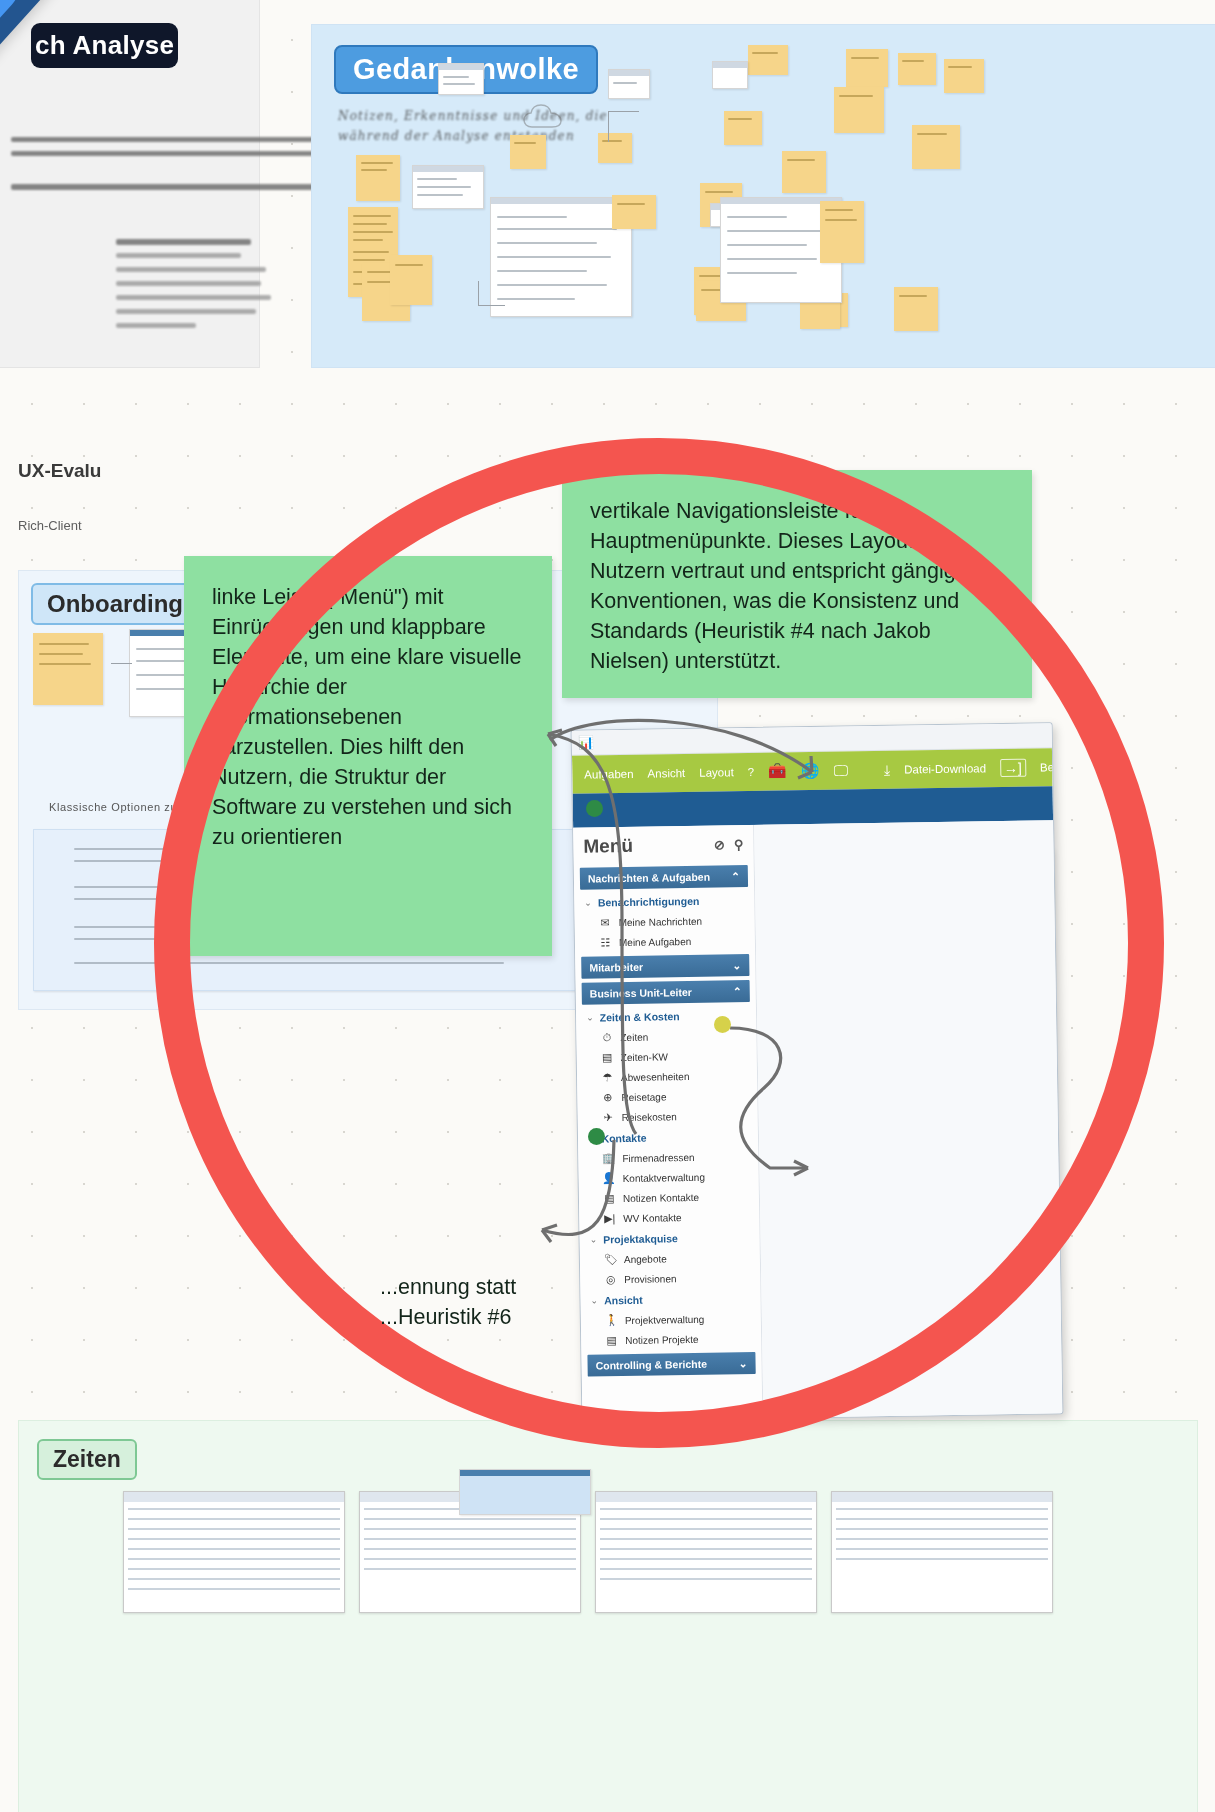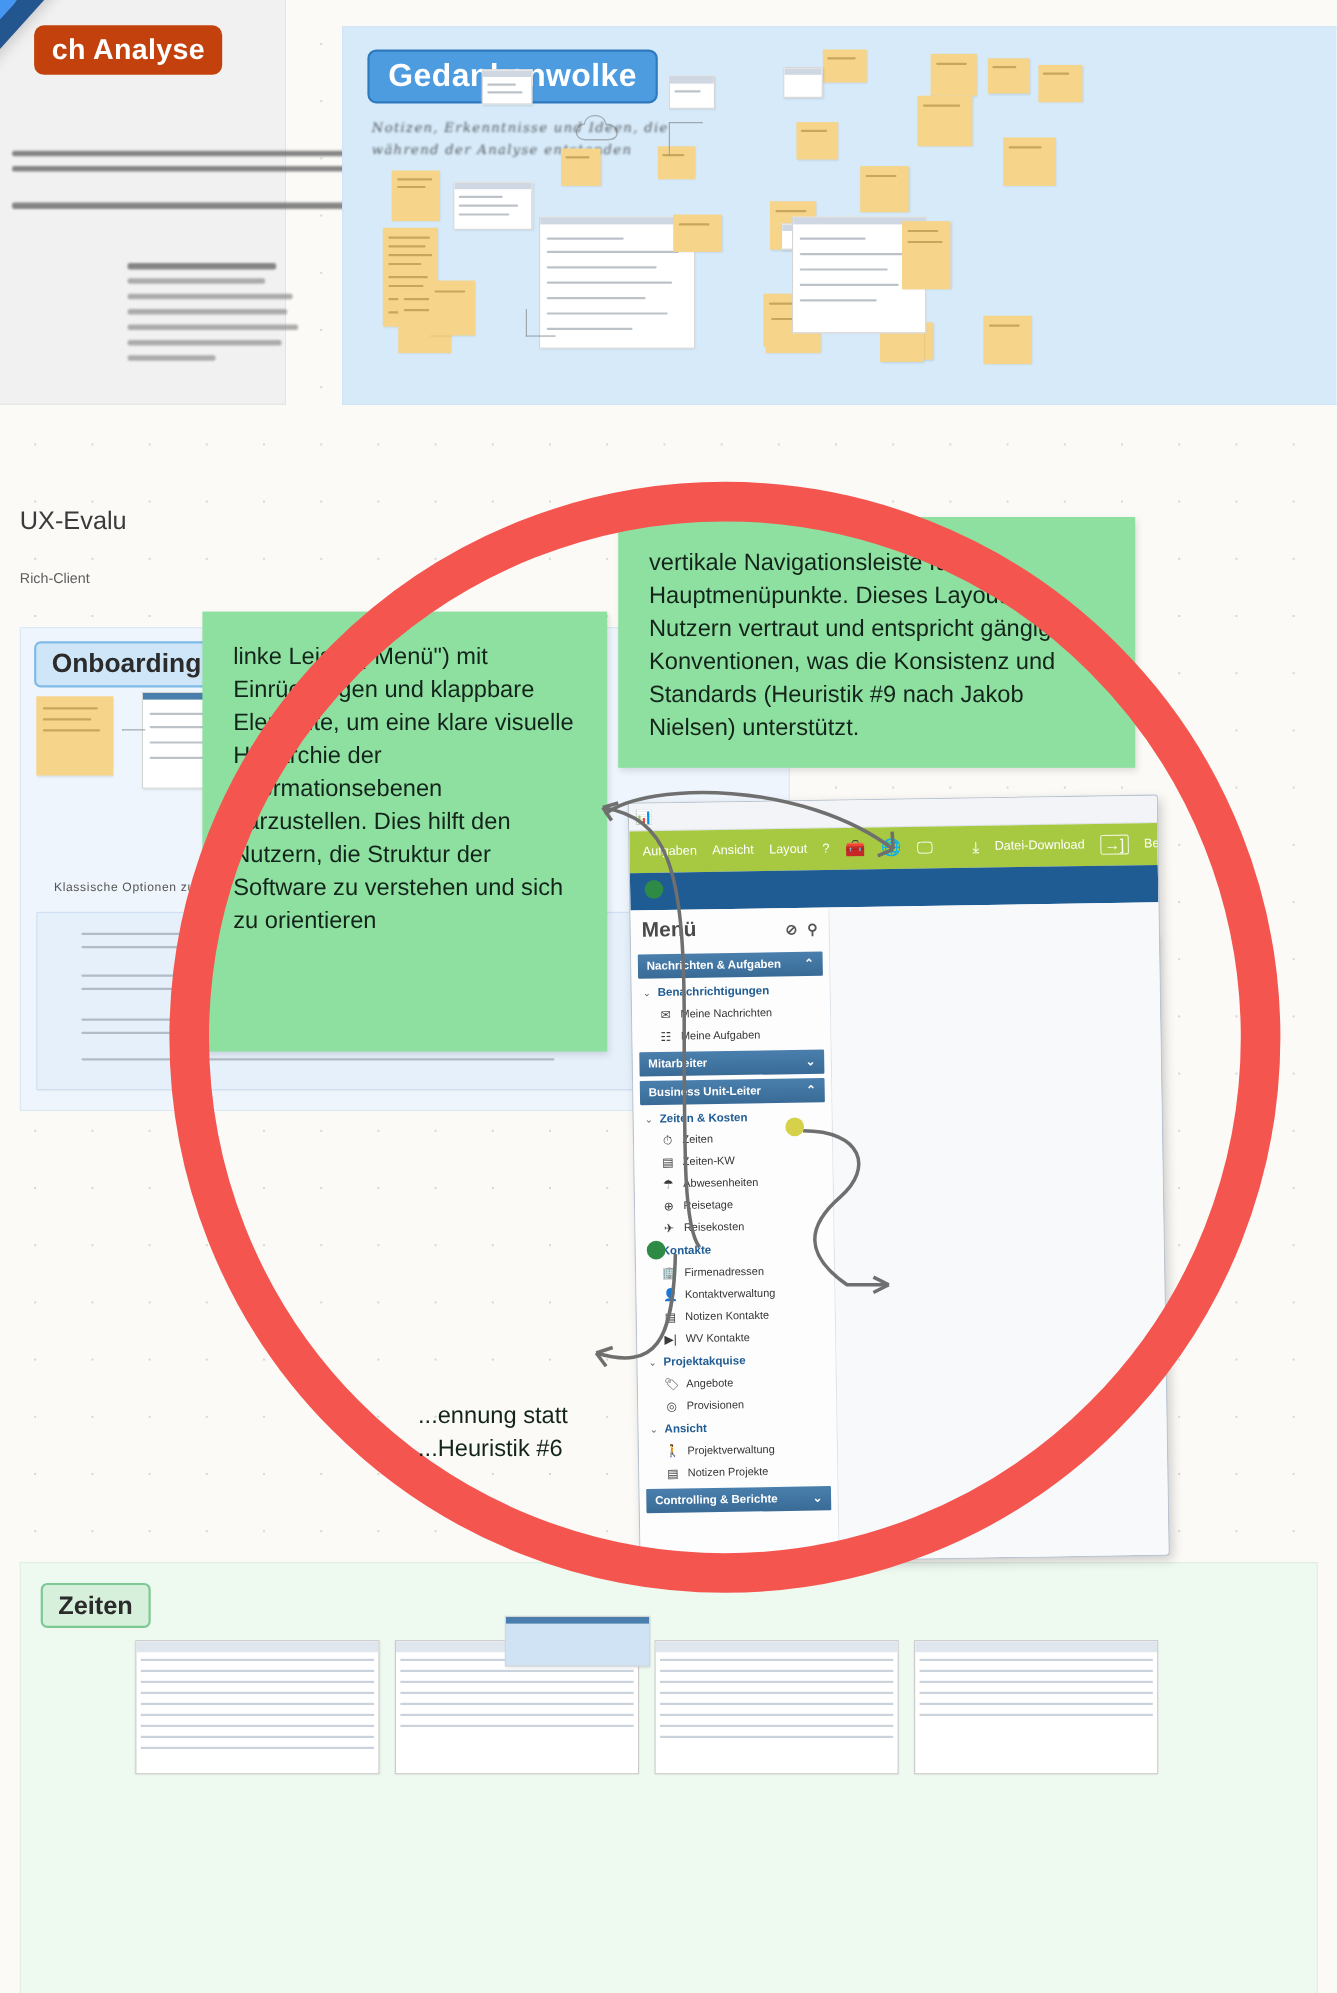--- a/index.html
+++ b/index.html
@@ -18,22 +18,22 @@
   }
   .frame{position:absolute;box-sizing:border-box;}
 
   
   #doc-frame{
     left:-260px;top:-12px;width:520px;height:380px;
     background:#f1f1f1;border:1px solid #e4e4e4;
   }
   #doc-chip{
     position:absolute;left:290px;top:34px;
-    background:#c2410c;color:#fff;border-radius:9px;
-    padding:7px 16px;font-size:26px;font-weight:bold;
+    background:#0f172a;color:#fff;border-radius:9px;
+    padding:7px 4px;font-size:26px;font-weight:bold;
     letter-spacing:.3px;
   }
   .blurline{position:absolute;background:#9a9a9a;border-radius:2px;filter:blur(1.15px);opacity:.8;}
   .blurline.dark{background:#6a6a6a;}
 
   
   #gw-frame{
     left:311px;top:24px;width:1060px;height:344px;
     background:#d6eaf9;border:1px solid #cfe3f4;
   }
@@ -55,21 +55,21 @@
   .minishot{
     position:absolute;background:#fff;border:1px solid #d5d5d5;
     box-shadow:1px 1px 2px rgba(0,0,0,.10);overflow:hidden;
   }
   .minishot .ml{position:absolute;height:2px;background:#8f9aa5;opacity:.6;border-radius:1px;filter:blur(.6px);}
   .minishot .mbar{position:absolute;left:0;right:0;top:0;height:6px;background:#cfd8e2;}
   .connector{position:absolute;border-left:1.4px solid #9aa1a8;}
   #cloud-doodle{position:absolute;left:210px;top:78px;width:52px;height:30px;opacity:.45;}
 
   
-  #ux-title{position:absolute;left:18px;top:460px;font-size:23px;font-weight:normal;color:#3a3a3a;filter:blur(.5px);}
+  #ux-title{position:absolute;left:18px;top:460px;font-size:19px;font-weight:bold;color:#3a3a3a;filter:blur(.5px);}
   #ux-sub{position:absolute;left:18px;top:518px;font-size:13px;color:#5d5d5d;filter:blur(.5px);}
   #onb-frame{
     left:18px;top:570px;width:700px;height:440px;
     background:#eef5fc;border:1px solid #dde8f3;
   }
   #onb-chip{
     position:absolute;left:12px;top:12px;background:#cfe6f8;border:2px solid #7fbbe6;
     border-radius:6px;padding:5px 14px;font-size:24px;font-weight:bold;color:#2b2b2b;
   }
   #onb-cap{position:absolute;left:30px;top:230px;font-size:11px;color:#555;filter:blur(.7px);letter-spacing:.6px;}
@@ -408,21 +408,21 @@
         <i class="mbar" style="background:#4a7fad;"></i>
       </div>
   </div>
 
   <div class="bignote" id="note-green-1">
     <span>linke Leiste ("Menü") mit Einrückungen und klappbare Elemente, um eine klare visuelle Hierarchie der Informationsebenen darzustellen. Dies hilft den Nutzern, die Struktur der Software zu verstehen und sich zu orientieren</span>
   </div>
 
 
   <div class="bignote" id="note-green-3">
-    <span>vertikale Navigationsleiste für die Hauptmenüpunkte. Dieses Layout ist Nutzern vertraut und entspricht gängigen Konventionen, was die Konsistenz und Standards (Heuristik #9 nach Jakob Nielsen) unterstützt.</span>
+    <span>vertikale Navigationsleiste für die Hauptmenüpunkte. Dieses Layout ist Nutzern vertraut und entspricht gängigen Konventionen, was die Konsistenz und Standards (Heuristik #4 nach Jakob Nielsen) unterstützt.</span>
   </div>
 
   <div style="position:absolute;left:380px;top:1272px;width:200px;color:#13251a;font-size:21.5px;line-height:30px;z-index:3;">
     <div>...ennung statt</div>
     <div>...Heuristik #6</div>
   </div>
 
   <div id="note-yellow">
     <b>Ästhetik und minimalistisches Design</b><span> (Heuristik #8): Das Design wirkt sehr funktional, aber optisch nicht besonders modern. Matthias beispielsweise legt Wert auf eine "moderne und intuitive Benutzeroberfläche ('Je moderner desto besser')". Elemente wie der Farbverlauf oder die generelle Anmutung entsprechen nicht mehr ganz aktuellen Design-Trend</span>
   </div>

